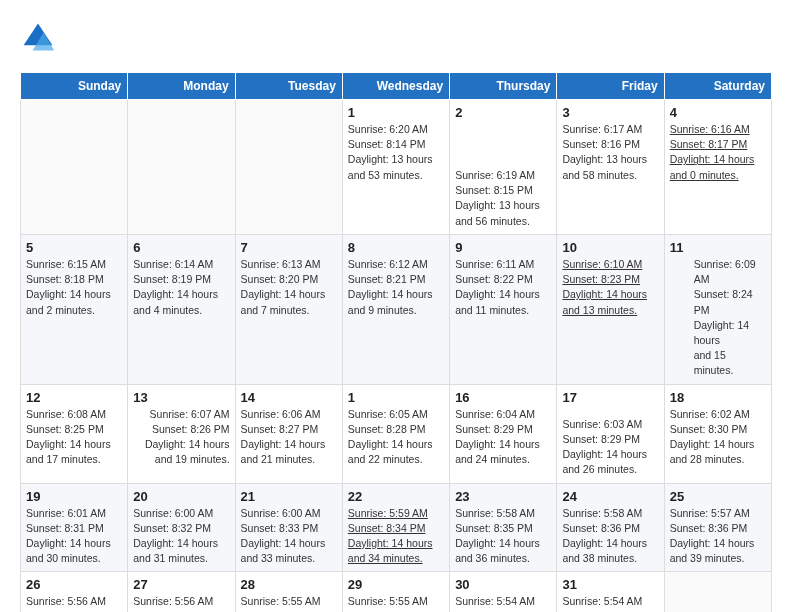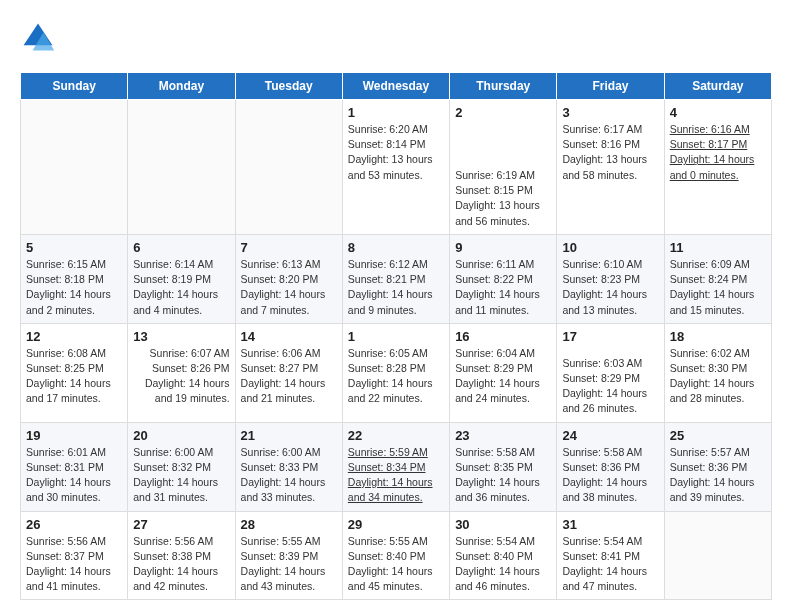--- a/index.html
+++ b/index.html
@@ -47,21 +47,21 @@
       margin-top: 2px;
     }
     .calendar {
       width: 100%;
       border-collapse: collapse;
       font-size: 11px;
     }
     .calendar th {
       background-color: #2271c3;
       color: #fff;
-      text-align: center;
+      text-align: right;
       padding: 6px 6px;
       font-size: 12px;
       font-weight: bold;
       border: 1px solid #fff;
     }
     .calendar td {
       vertical-align: top;
       padding: 5px 5px;
       border: 1px solid #ddd;
       width: 107px;
@@ -183,28 +183,28 @@
         </td>
         <td>
           <div class="day-num">9</div>
           <div class="day-info" style="white-space: pre-line;">Sunrise: 6:11 AM
 Sunset: 8:22 PM
 Daylight: 14 hours
 and 11 minutes.</div>
         </td>
         <td>
           <div class="day-num">10</div>
-          <div class="day-info" style="white-space: pre-line;">Sunrise: 6:10 AM
+          <div class="day-info" style="white-space: pre-line; text-decoration: underline;">Sunrise: 6:10 AM
 Sunset: 8:23 PM
 Daylight: 14 hours
 and 13 minutes.</div>
         </td>
         <td>
           <div class="day-num">11</div>
-          <div class="day-info" style="white-space: pre-line;">Sunrise: 6:09 AM
+          <div class="day-info" style="white-space: pre-line; margin-left: 24px;">Sunrise: 6:09 AM
 Sunset: 8:24 PM
 Daylight: 14 hours
 and 15 minutes.</div>
         </td>
       </tr>
       <tr>
         <td>
           <div class="day-num">12</div>
           <div class="day-info" style="white-space: pre-line;">Sunrise: 6:08 AM
 Sunset: 8:25 PM

